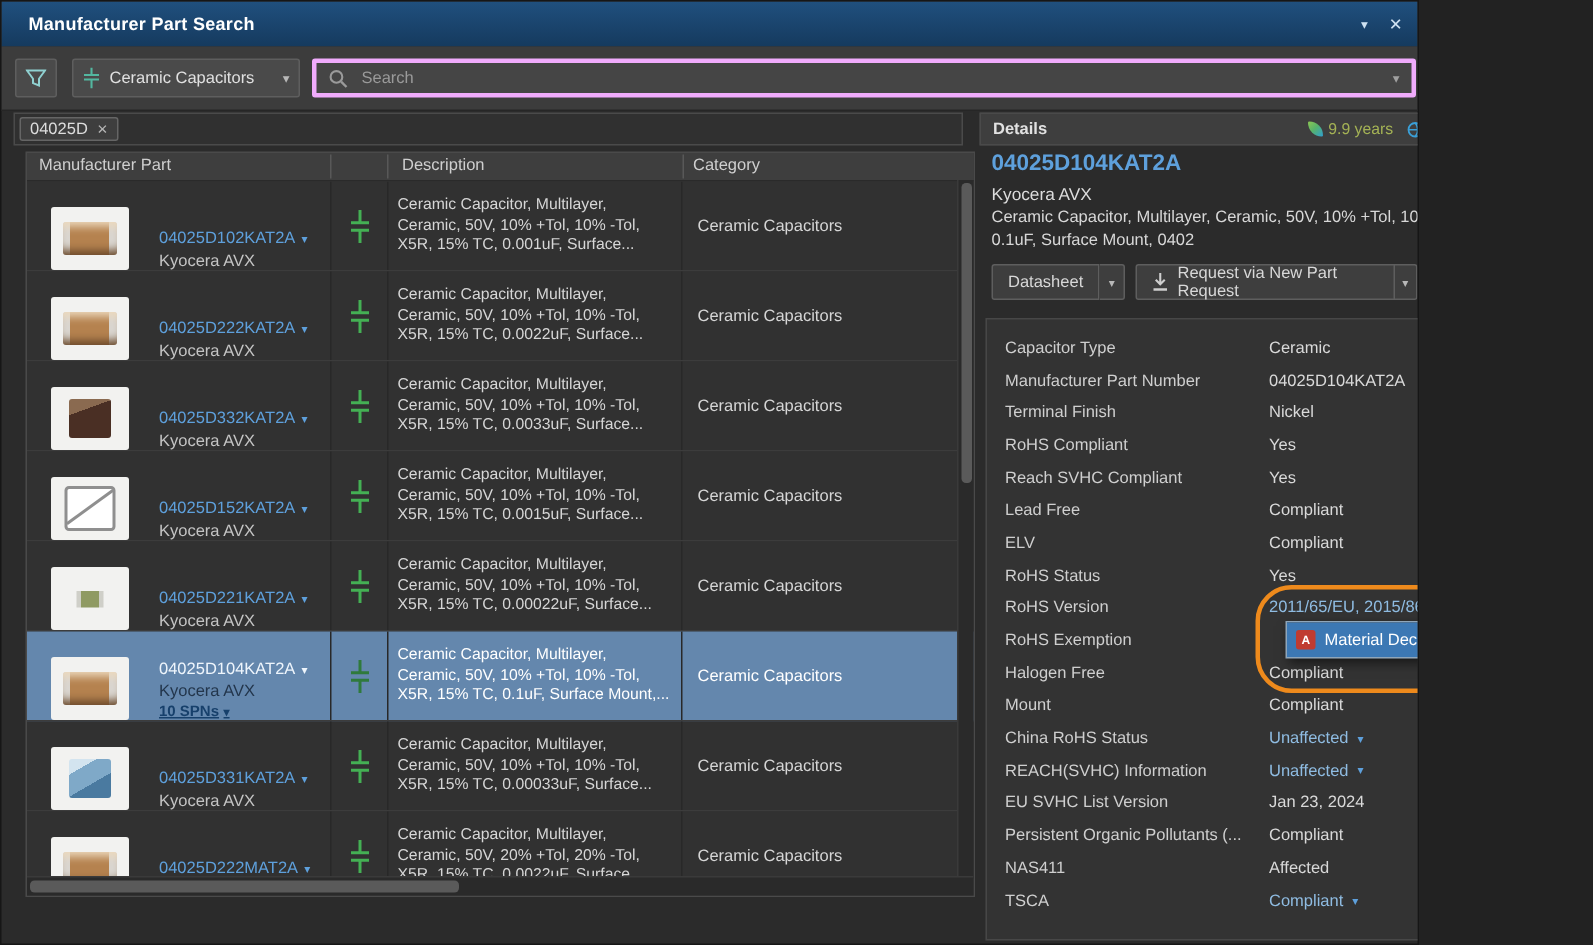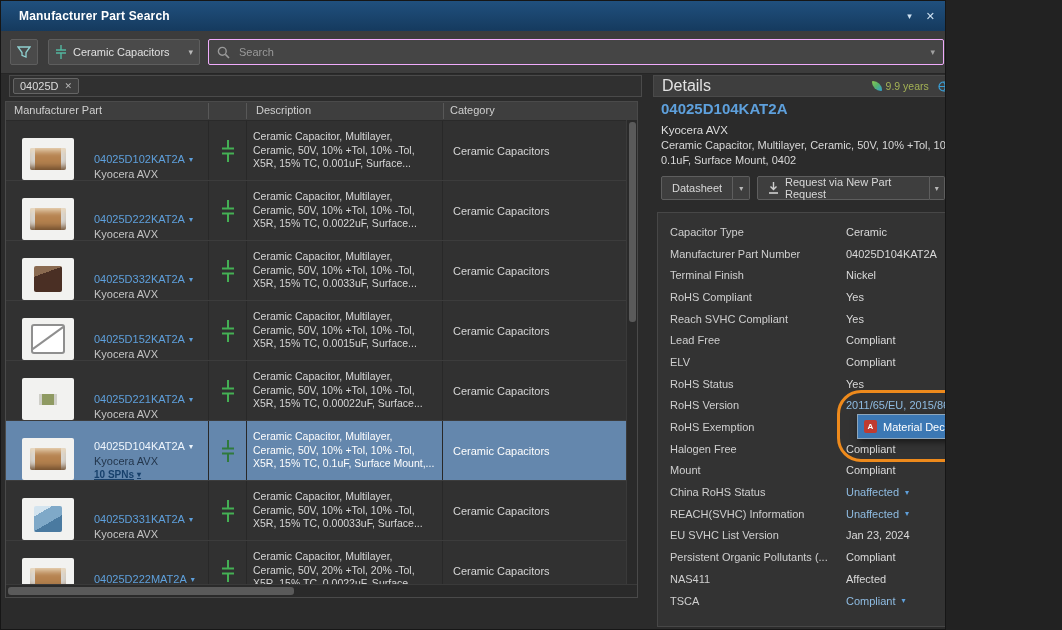--- a/index.html
+++ b/index.html
@@ -13,39 +13,39 @@
   .titlebar .tbicons{margin-left:auto;display:flex;gap:14px;align-items:center;color:#cfe2f2;font-size:11px;}
   .titlebar .tbicons span{cursor:default;}
 
   
   .toolbar{position:absolute;left:0;top:30px;right:0;height:42px;background:#3c3c3c;border-bottom:1px solid #262626;}
   .btn{position:absolute;top:38px;height:26px;background:#4a4a4a;border:1px solid #5e5e5e;border-radius:2px;
        display:flex;align-items:center;justify-content:center;color:#d0d0d0;box-sizing:border-box;}
   #filterBtn{left:9px;width:28px;}
   #catDrop{left:47px;width:152px;justify-content:flex-start;padding:0 6px;gap:6px;font-size:11px;color:#e0e0e0;}
   #catDrop .dcaret{margin-left:auto;color:#b8b8b8;font-size:9px;}
-  #searchBox{left:207px;width:736px;background:#454545;border:1px solid #f0abfc;justify-content:flex-start;padding:0 8px;gap:7px;}
+  #searchBox{left:207px;width:736px;background:#454545;border:3px solid #f0abfc;justify-content:flex-start;padding:0 8px;gap:7px;}
   #searchBox input{flex:1;background:transparent;border:none;outline:none;color:#ddd;font-size:11px;font-family:"Liberation Sans",sans-serif;}
   #searchBox input::placeholder{color:#9a9a9a;}
   #searchBox .dcaret{color:#a0a0a0;font-size:9px;}
   #gearBtn{left:951px;width:28px;font-size:15px;color:#c4c4c4;background:#424242;}
   #infoBtn{left:985px;width:28px;background:#424242;}
   #panelsBtn{left:1019px;width:34px;background:#424242;}
   .circle-i{width:15px;height:15px;border-radius:50%;border:1.5px solid var(--accent,#5ea0dc);color:var(--accent,#5ea0dc);
     font-size:10px;font-weight:bold;display:flex;align-items:center;justify-content:center;font-family:"Liberation Serif",serif;}
 
   
   .tagbar{position:absolute;left:8px;top:74px;width:633px;height:22px;background:#303030;border:1px solid #4a4a4a;
     box-sizing:border-box;display:flex;align-items:center;padding:0 3px;}
   .tag{display:flex;align-items:center;gap:6px;background:#3e3e3e;border:1px solid #656565;border-radius:2px;
     padding:1px 6px;font-size:11px;color:#dcdcdc;}
   .tag .x{color:#b5b5b5;font-size:9px;}
 
   
-  .tablebox{position:absolute;left:4px;top:100px;width:633px;height:497px;border:1px solid #4a4a4a;box-sizing:border-box;background:#2f2f2f;}
+  .tablebox{position:absolute;left:16px;top:100px;width:633px;height:497px;border:1px solid #4a4a4a;box-sizing:border-box;background:#2f2f2f;}
   .thead{position:relative;height:18px;background:#3e3e3e;border-bottom:1px solid #2a2a2a;font-size:11px;color:#cfcfcf;}
   .thead .hl{position:absolute;top:2px;}
   .thead .sep{position:absolute;top:1px;bottom:1px;width:1px;background:#585858;}
   .tbody{position:relative;height:465px;overflow:hidden;}
   .trow{height:60px;display:flex;align-items:stretch;background:#313131;border-bottom:1px solid #3c3c3c;box-sizing:border-box;}
   .trow.selected{background:var(--selection,#6487ad);}
   .c-left{width:203px;display:flex;align-items:flex-end;border-right:1px solid #282828;box-sizing:border-box;}
   .c-icon{width:38px;display:flex;align-items:center;justify-content:center;border-right:1px solid #282828;box-sizing:border-box;}
   .c-desc{width:196px;display:flex;align-items:center;border-right:1px solid #282828;box-sizing:border-box;padding-left:6px;}
   .c-cat{flex:1;display:flex;align-items:center;padding-left:10px;}
@@ -80,21 +80,21 @@
   .vscroll .thumbbar{position:absolute;left:2px;width:7px;background:#5a5a5a;border-radius:3px;}
   .hscroll{position:absolute;left:0;bottom:0;height:13px;right:0;background:#2a2a2a;border-top:1px solid #3a3a3a;box-sizing:border-box;}
   .hscroll .thumbbar{position:absolute;top:2px;height:8px;background:#5a5a5a;border-radius:3px;}
 
   .resultsbar{position:absolute;left:8px;top:600px;width:633px;height:21px;background:#303030;border:1px solid #4a4a4a;
     box-sizing:border-box;display:flex;align-items:center;padding:0 8px;font-size:11px;color:#c2c2c2;}
 
   
   .dheader{position:absolute;left:652px;top:74px;width:402px;height:22px;background:#3e3e3e;border:1px solid #4a4a4a;
     box-sizing:border-box;display:flex;align-items:center;padding:0 8px;gap:10px;}
-  .dheader .dtl{font-size:16px;font-weight:normal;color:#e2e2e2;}
+  .dheader .dtl{font-size:11px;font-weight:bold;color:#e2e2e2;}
   .dheader .stats{margin-left:auto;display:flex;align-items:center;gap:9px;}
   .stat{display:flex;align-items:center;gap:4px;font-size:10.5px;color:var(--green-text,#a4b255);}
   .countbox{display:flex;align-items:center;gap:4px;background:#383838;border:1px solid #5a5a5a;border-radius:2px;
     padding:0 5px;height:16px;font-size:10.5px;color:#e0e0e0;}
   .countbox .dcaret{color:var(--accent,#5ea0dc);font-size:8px;}
 
   .dtitle{position:absolute;left:660px;top:99px;font-size:15px;font-weight:bold;color:var(--accent,#5ea0dc);}
   .dmfr{position:absolute;left:660px;top:123px;font-size:11.5px;color:#dcdcdc;}
   .ddesc{position:absolute;left:660px;top:137px;width:392px;font-size:11px;line-height:1.35;color:#d8d8d8;}
 

